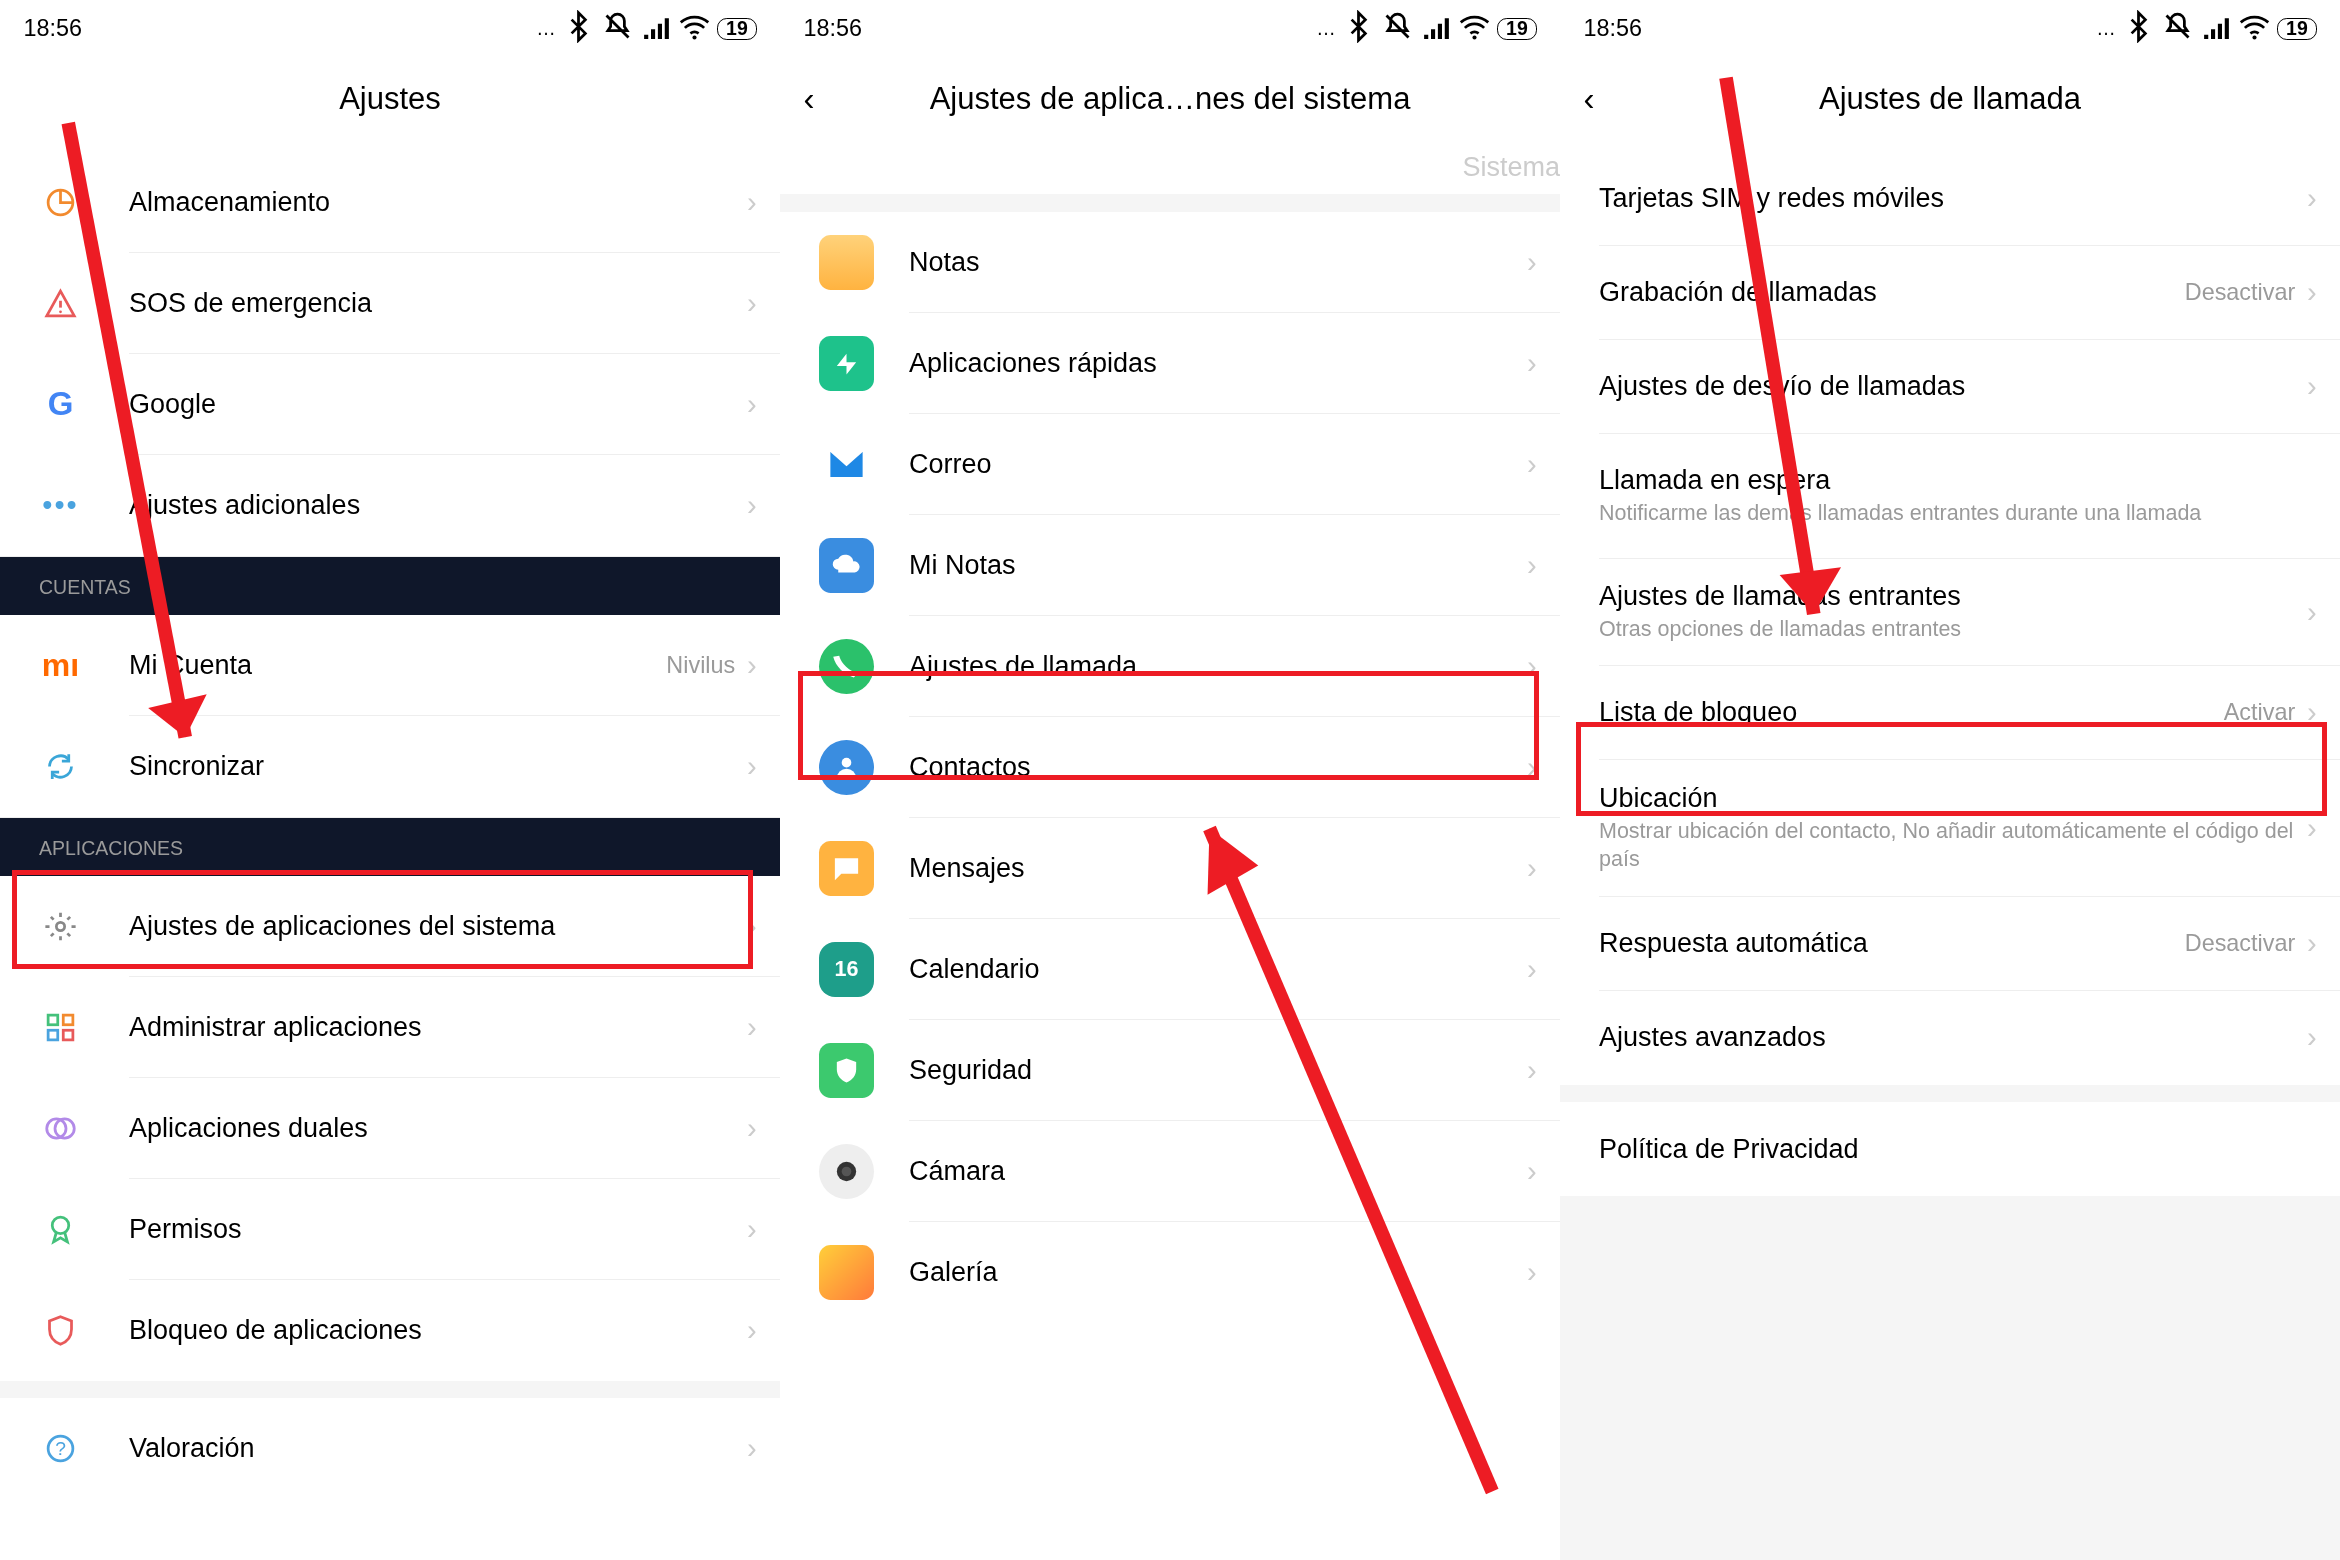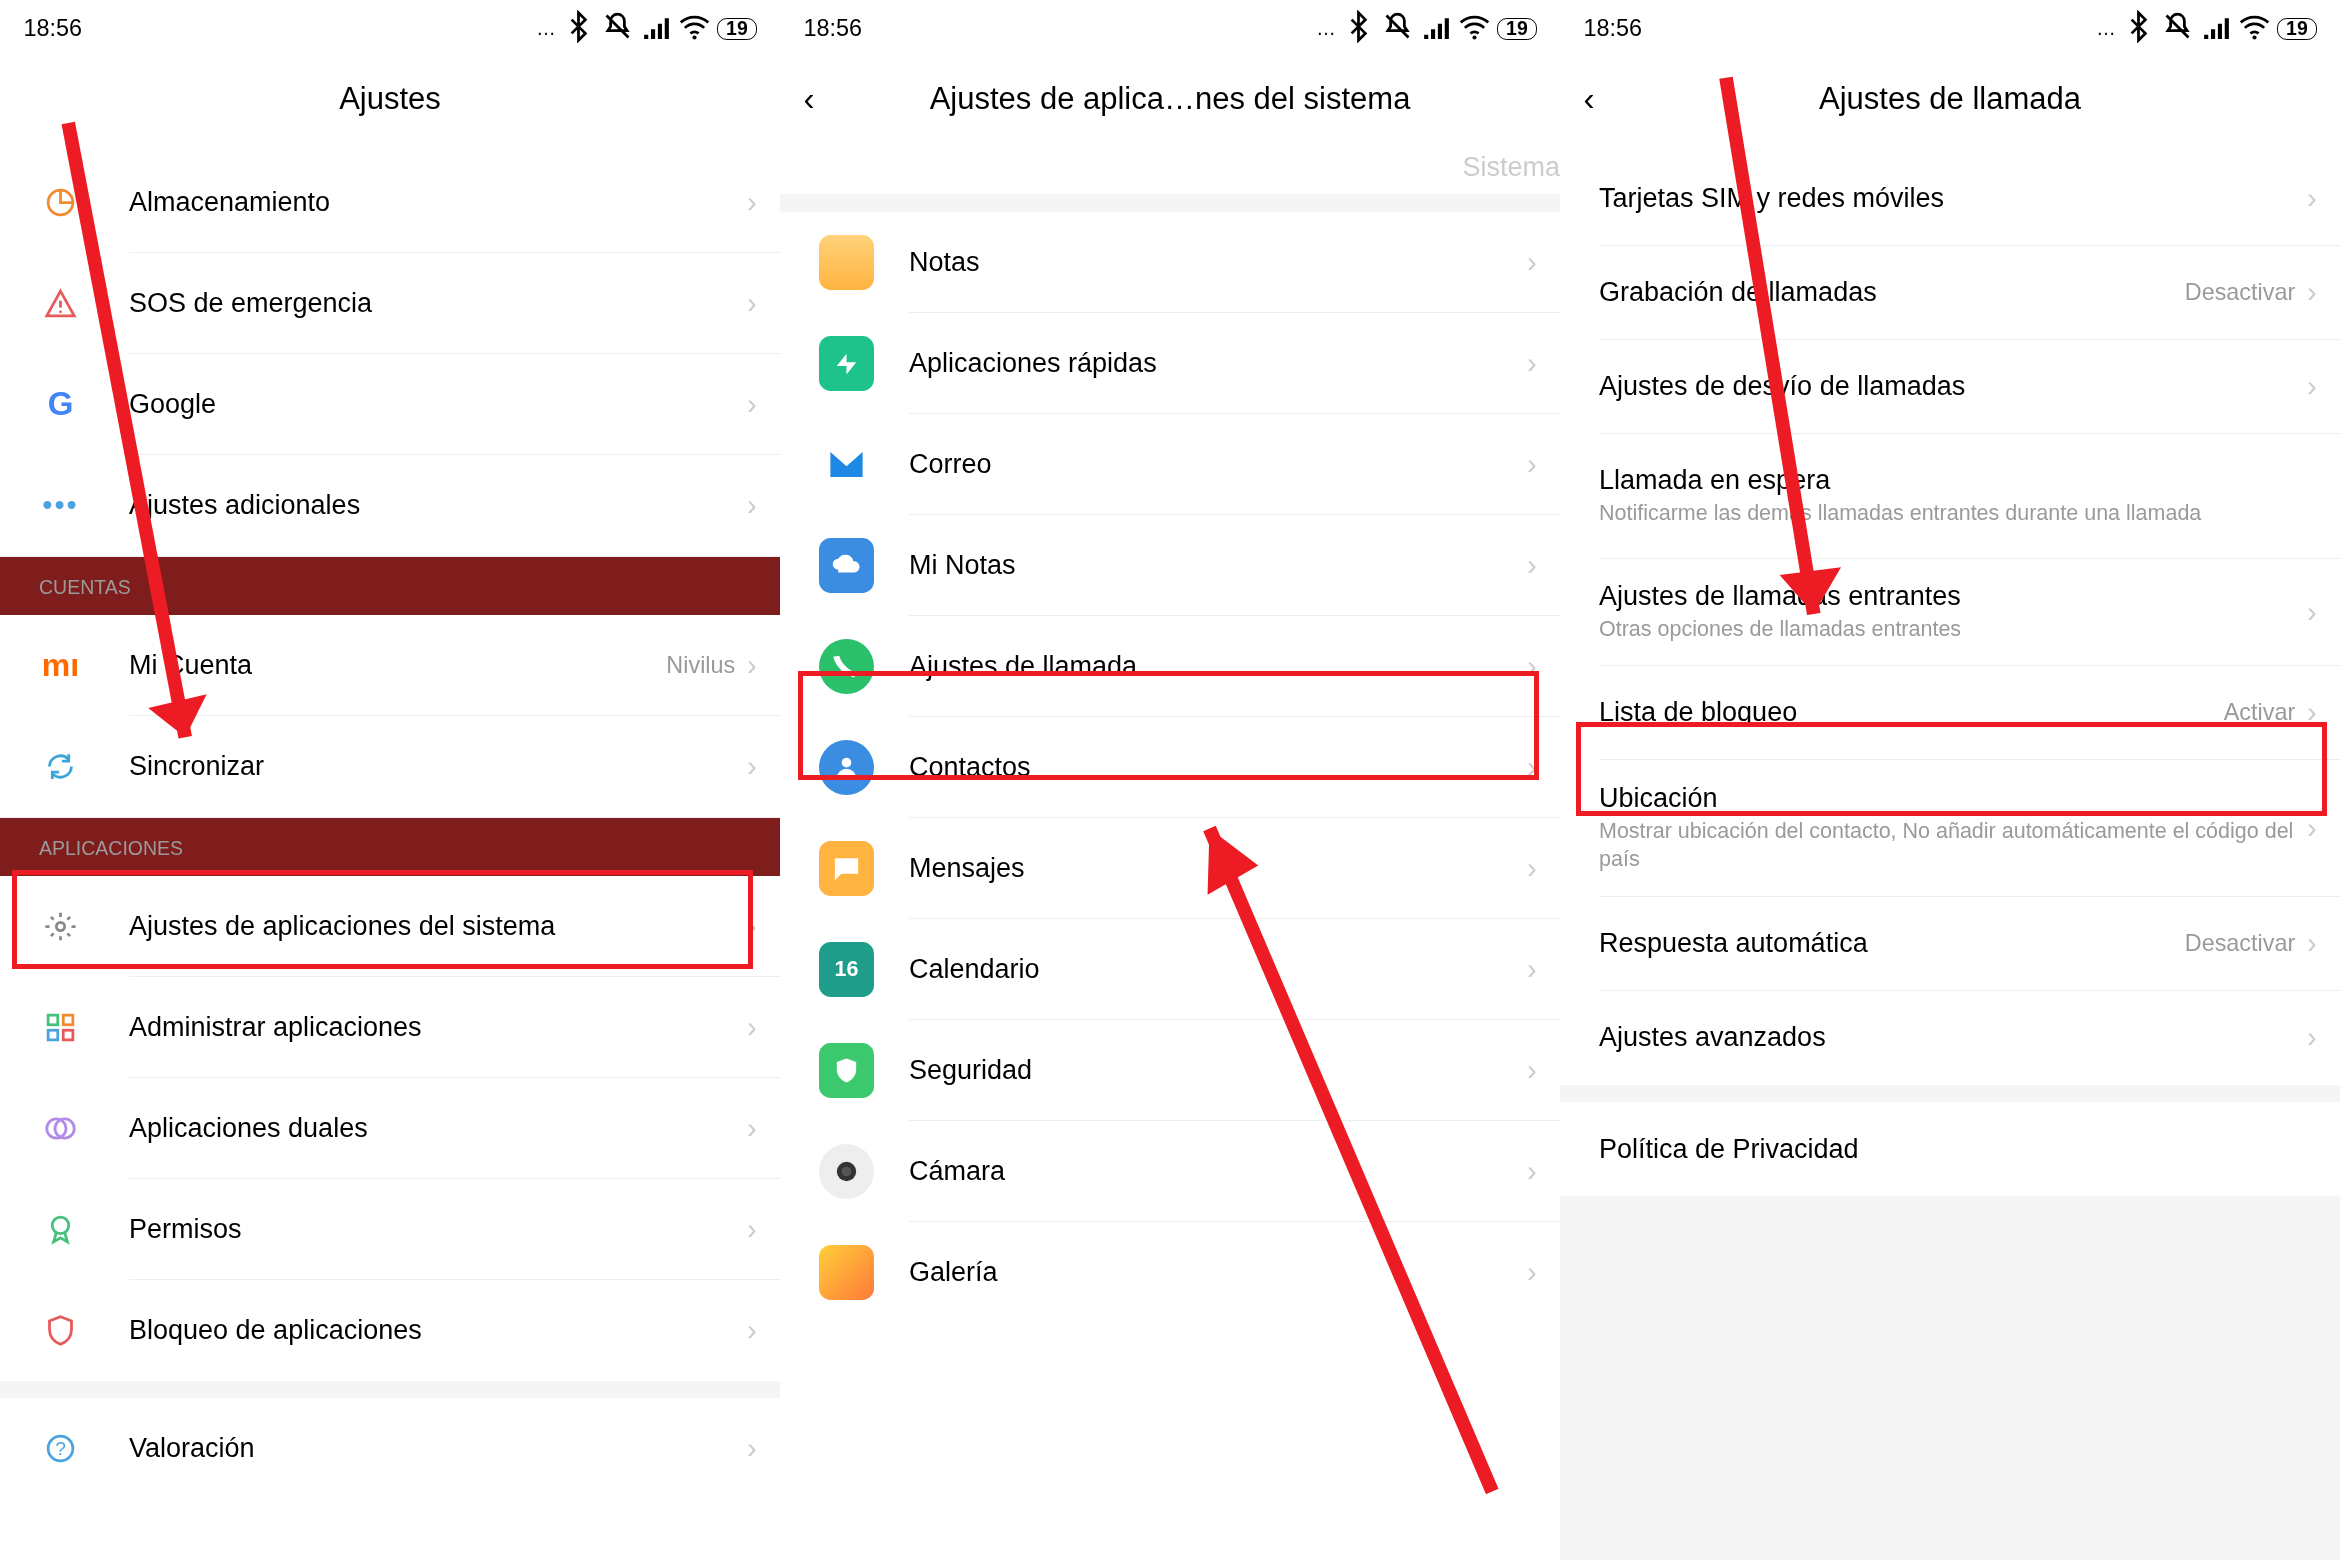--- a/index.html
+++ b/index.html
@@ -59,21 +59,21 @@
   .cut-text {
     font-size: 27px;
     color: #333;
     padding: 0 0 11.7px 98px;
     text-align: right;
   }
   .section-label {
     font-size: 19.5px;
     color: #9a9a9a;
     padding: 19.5px 0 15.6px 39px;
-    background: #7f1d1d;
+    background: #0f172a;
     border-top: 1px solid #eee;
   }
   .gap-bar {
     height: 17.6px;
     background: #f5f5f5;
   }
   .row {
     display: flex;
     align-items: center;
     padding: 0 23.4px 0 39px;
@@ -467,21 +467,21 @@
         </svg>
     </div>
     <div class="label-wrap">
         <div class="label">Mensajes</div>
       </div>
     <div class="chev">›</div>
     <div class="divider"></div>
   </div>
 
   <div class="row">
-    <div class="icon-box" style="background:#1e9e8a;color:#fff;font-size:21.5px;font-weight:600;">16</div>
+    <div class="icon-box" style="background:#1e9e8a;color:#fff;font-size:21.5px;font-weight:600;border-radius:16px;">16</div>
     <div class="label-wrap">
         <div class="label">Calendario</div>
       </div>
     <div class="chev">›</div>
     <div class="divider"></div>
   </div>
 
   <div class="row">
     <div class="icon-box" style="background:#3cc96e;">
       <svg width="29" height="29" viewBox="0 0 24 24">

